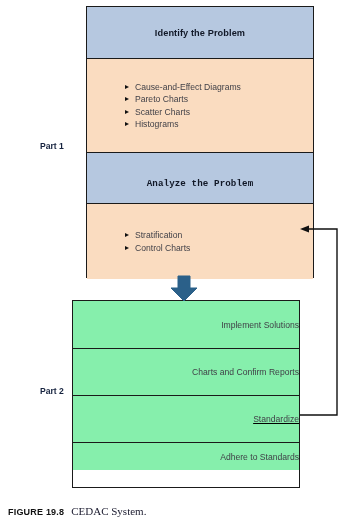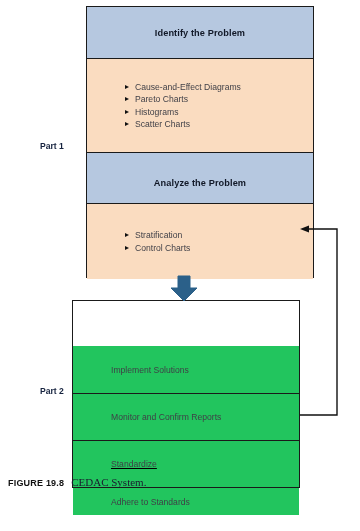--- a/index.html
+++ b/index.html
@@ -81,23 +81,22 @@
     border-top: 2.8px solid transparent;
     border-bottom: 2.8px solid transparent;
     margin-right: 6px;
     position: relative;
     top: -1px;
     flex: 0 0 auto;
   }
 
   
   .row-lav {
-    background: #22c55e;
-    justify-content: flex-start;
-    margin-top: 45px;
+    background: #86efac;
+    justify-content: flex-end;
   }
   .row-lav .row-text {
     font-size: 8.6px;
     color: #3f3f46;
     padding-left: 38px;
     white-space: nowrap;
   }
 
   
   .part-label {
@@ -114,21 +113,21 @@
     position: absolute;
     left: 0; top: 0;
     width: 360px; height: 531px;
     pointer-events: none;
   }
 
   
   .caption {
     position: absolute;
     left: 8px;
-    top: 472px;
+    top: 501px;
     white-space: nowrap;
   }
   .caption .cap-label {
     font-family: "Liberation Sans", sans-serif;
     font-weight: bold;
     font-size: 9px;
     color: #111111;
     letter-spacing: 0.2px;
   }
   .caption .cap-title {
@@ -156,30 +155,30 @@
         <li>
           <span class="bullet-icon"></span>
           <span>Cause-and-Effect Diagrams</span>
         </li>
         <li>
           <span class="bullet-icon"></span>
           <span>Pareto Charts</span>
         </li>
         <li>
           <span class="bullet-icon"></span>
+          <span>Scatter Charts</span>
+        </li>
+        <li>
+          <span class="bullet-icon"></span>
           <span>Histograms</span>
         </li>
-        <li>
-          <span class="bullet-icon"></span>
-          <span>Scatter Charts</span>
-        </li>
       </ul>
     </div>
 
-    <div class="band band-header band-divider" style="top:145px; height:61px;">
+    <div class="band band-header band-divider" style="top:145px; height:61px;font-family:Liberation Mono, monospace;">
       <span class="band-text">Analyze the Problem</span>
     </div>
 
     <div class="band band-list band-divider" style="top:196px; height:76px;">
       <ul class="bullets">
         <li>
           <span class="bullet-icon"></span>
           <span>Stratification</span>
         </li>
         <li>
@@ -192,21 +191,21 @@
 
   <div class="part-label" style="left:27px; top:386px;">Part 2</div>
 
   <div class="stack" style="left:72px; top:300px; width:228px; height:188px;">
 
     <div class="band row-lav" style="top:0px; height:47px;">
       <span class="row-text">Implement Solutions</span>
     </div>
 
     <div class="band row-lav band-divider" style="top:47px; height:47px;">
-      <span class="row-text">Monitor and Confirm Reports</span>
+      <span class="row-text">Charts and Confirm Reports</span>
     </div>
 
     <div class="band row-lav band-divider" style="top:94px; height:47px;text-decoration:underline;">
       <span class="row-text">Standardize</span>
     </div>
 
     <div class="band row-lav band-divider" style="top:141px; height:28px;">
       <span class="row-text">Adhere to Standards</span>
     </div>
   </div>

